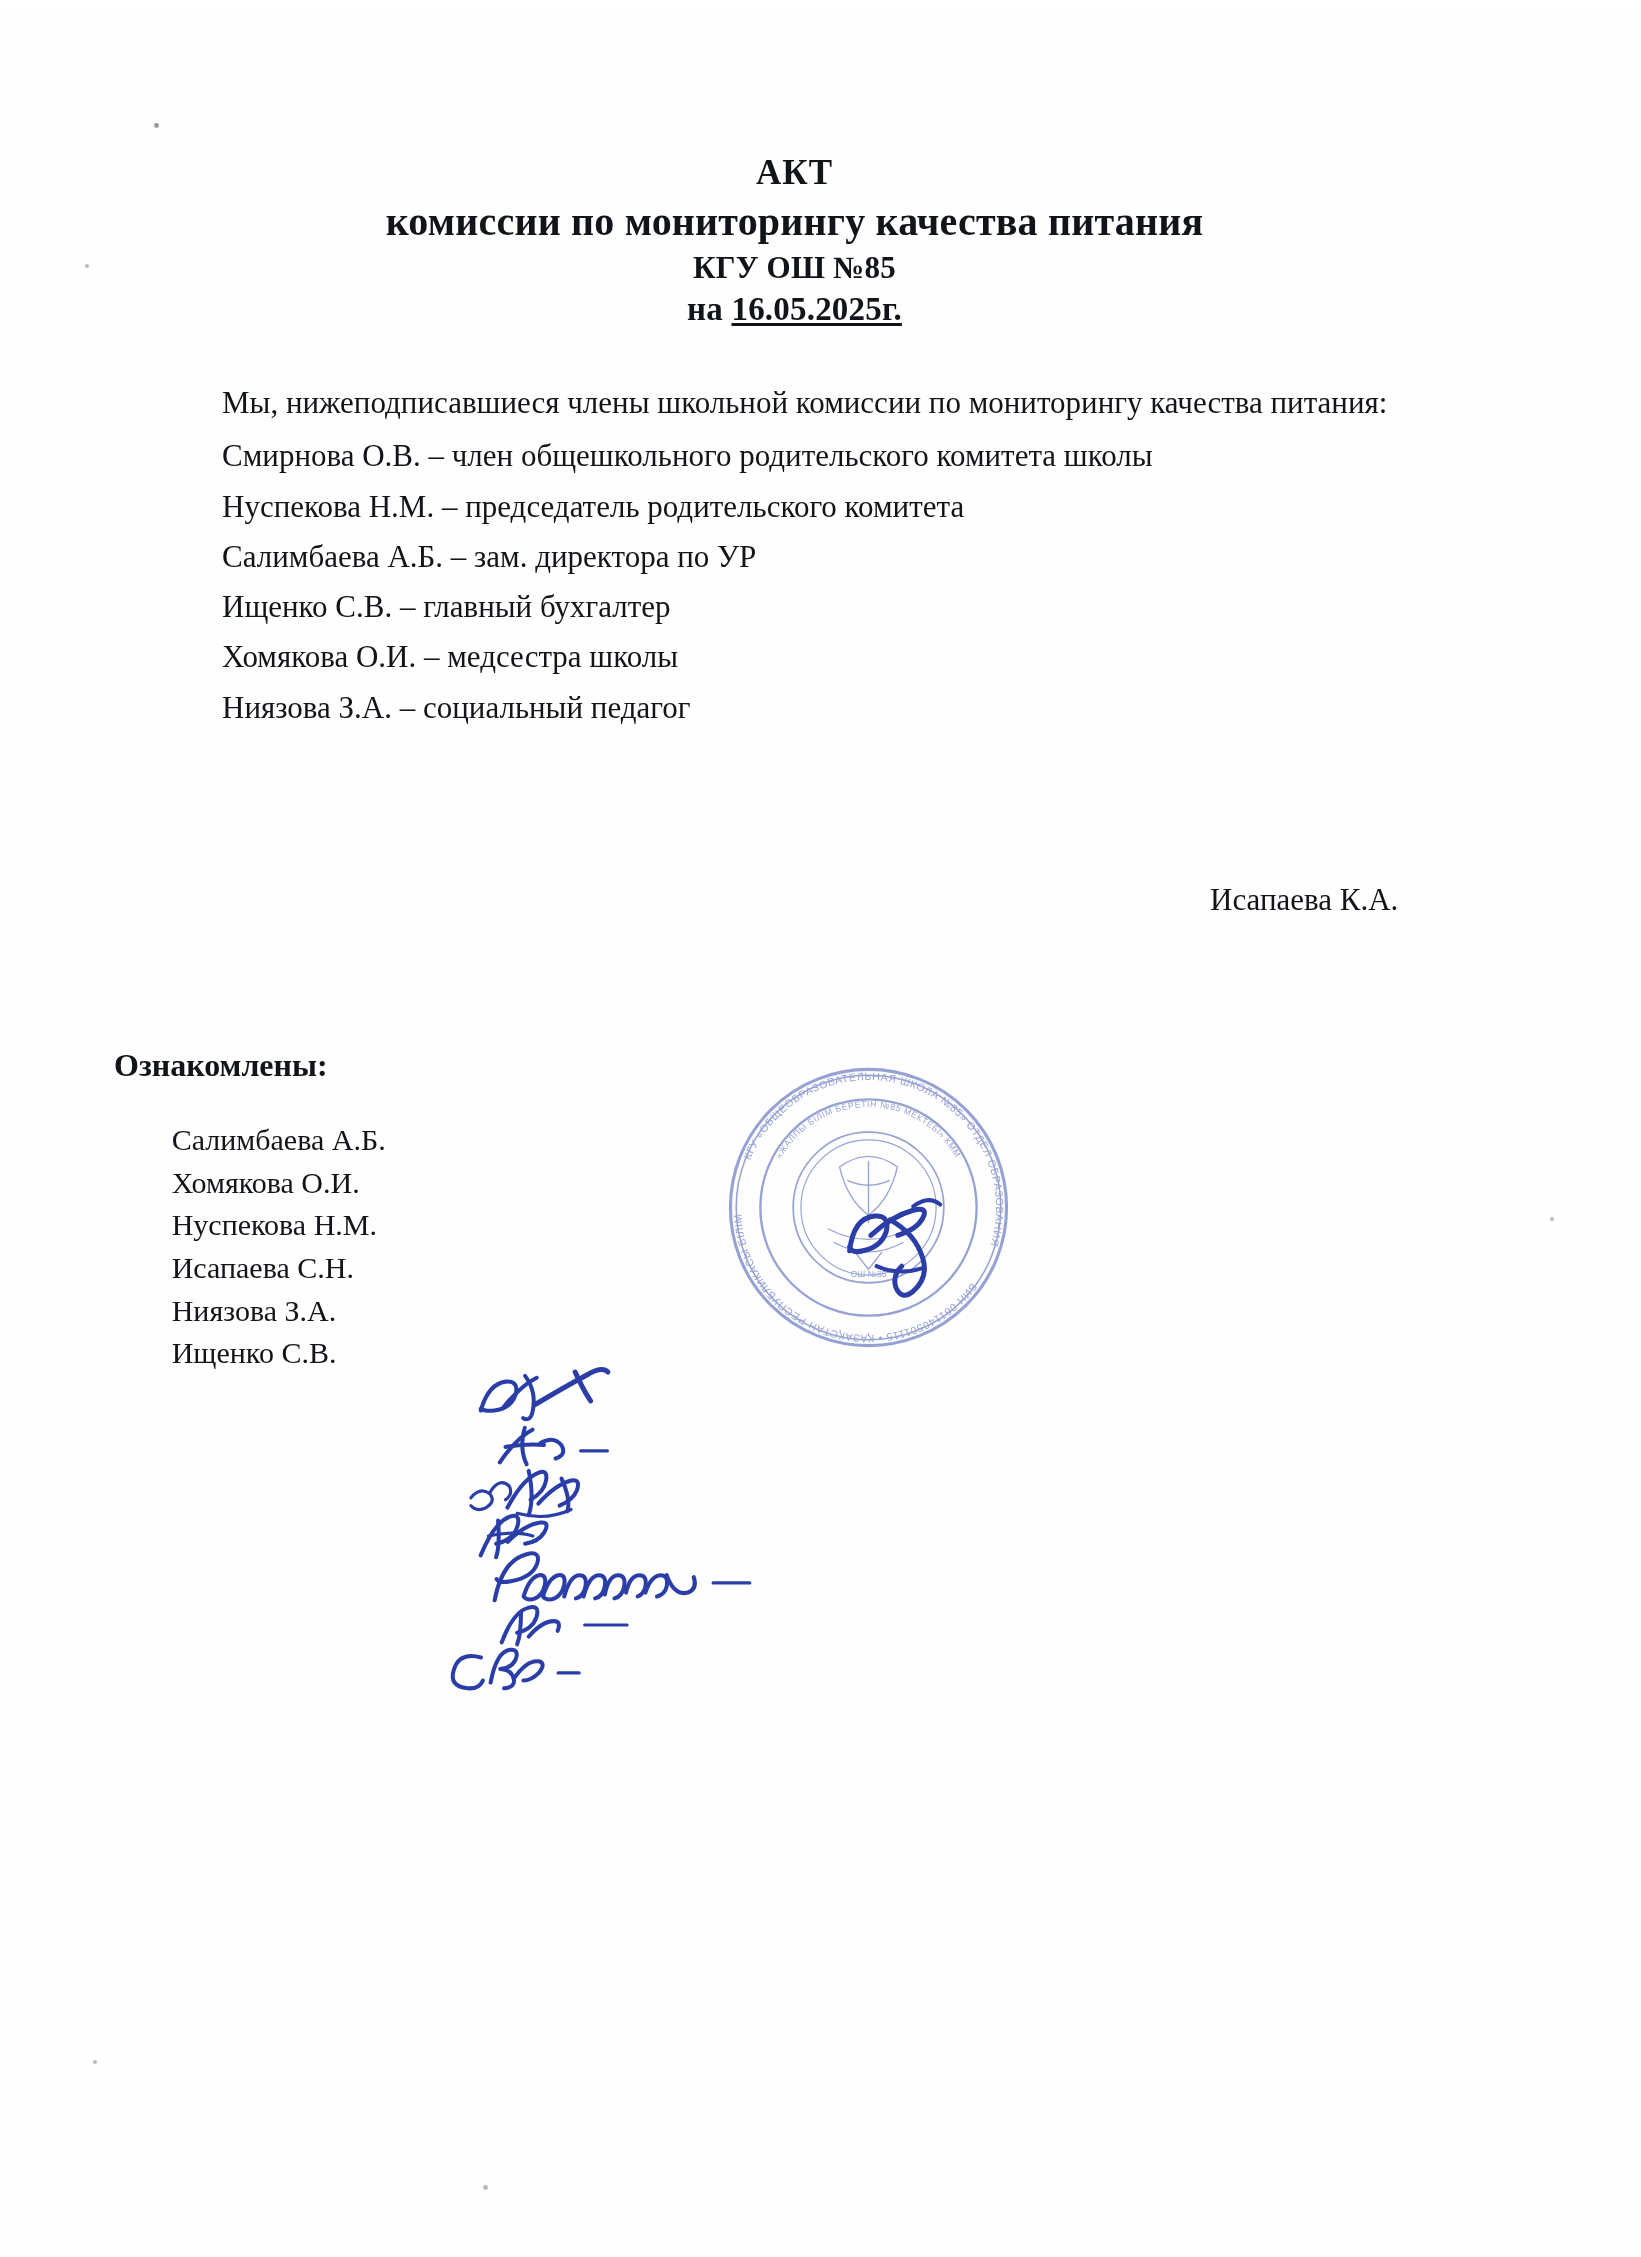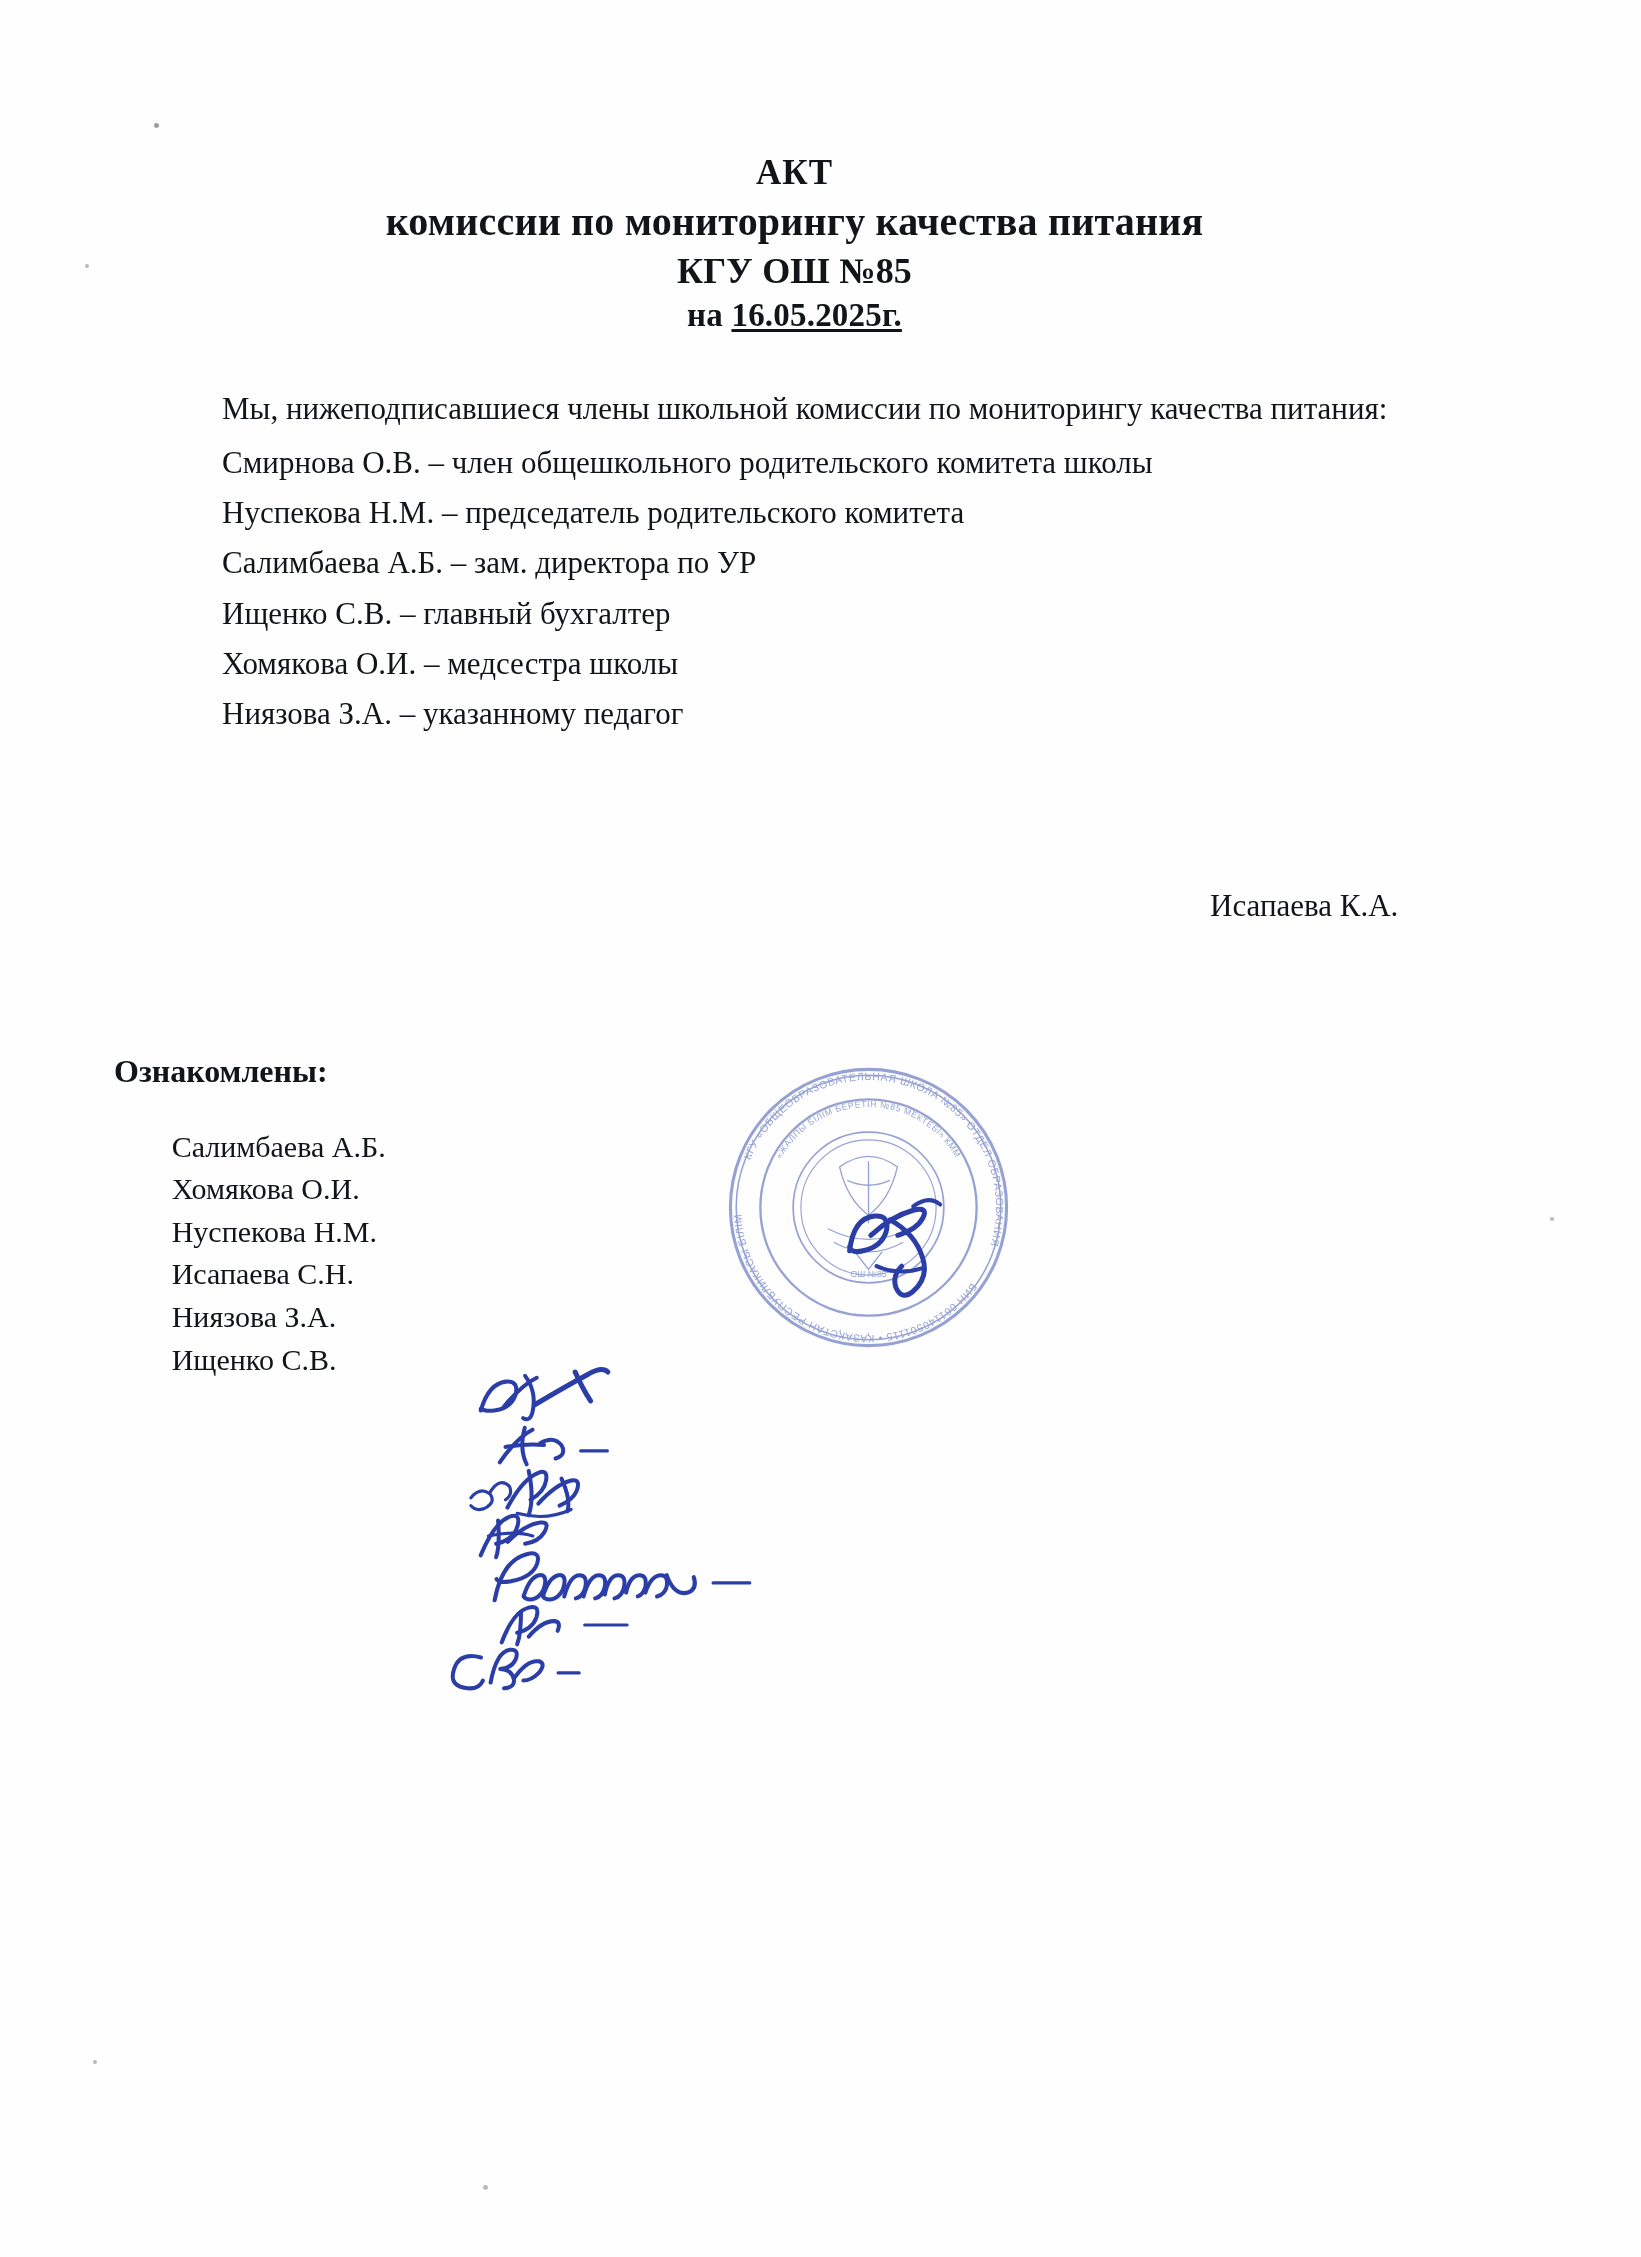--- a/index.html
+++ b/index.html
@@ -40,21 +40,21 @@
 
   .title-block {
     text-align: center;
     font-weight: bold;
     font-size: 33px;
     line-height: 1.30;
     letter-spacing: 0.2px;
   }
   .title-block .line1 { font-size: 35px; letter-spacing: 1px; }
   .title-block .line2 { font-size: 40px; }
-  .title-block .line3 { font-size: 36px; }
+  .title-block .line3 { font-size: 31px; }
   .title-block .line4 { font-size: 33px; }
   .u { text-decoration: underline; text-underline-offset: 2.9px; }
 
   .body-text {
     margin-top: 50px;
     font-size: 31px;
     line-height: 1.45;
   }
   .para-just {
     text-align: justify;
@@ -162,21 +162,21 @@
     <div class="body-text">
 
       <div class="para-just">Мы, нижеподписавшиеся члены школьной комиссии по мониторингу качества питания:</div>
 
       <div class="members">
         <div class="member-line">Смирнова О.В. – член общешкольного родительского комитета школы</div>
         <div class="member-line">Нуспекова Н.М. – председатель родительского комитета</div>
         <div class="member-line">Салимбаева А.Б. – зам. директора по УР</div>
         <div class="member-line">Ищенко С.В. – главный бухгалтер</div>
         <div class="member-line">Хомякова О.И. – медсестра школы</div>
-        <div class="member-line">Ниязова З.А. – указанному педагог</div>
+        <div class="member-line">Ниязова З.А. – социальный педагог</div>
       </div>
 
 
       <div class="director-row">
         <span class="director-right">Исапаева К.А.</span>
       </div>
 
       <div class="ack-title">Ознакомлены:</div>
 
       <div class="sign-list">

